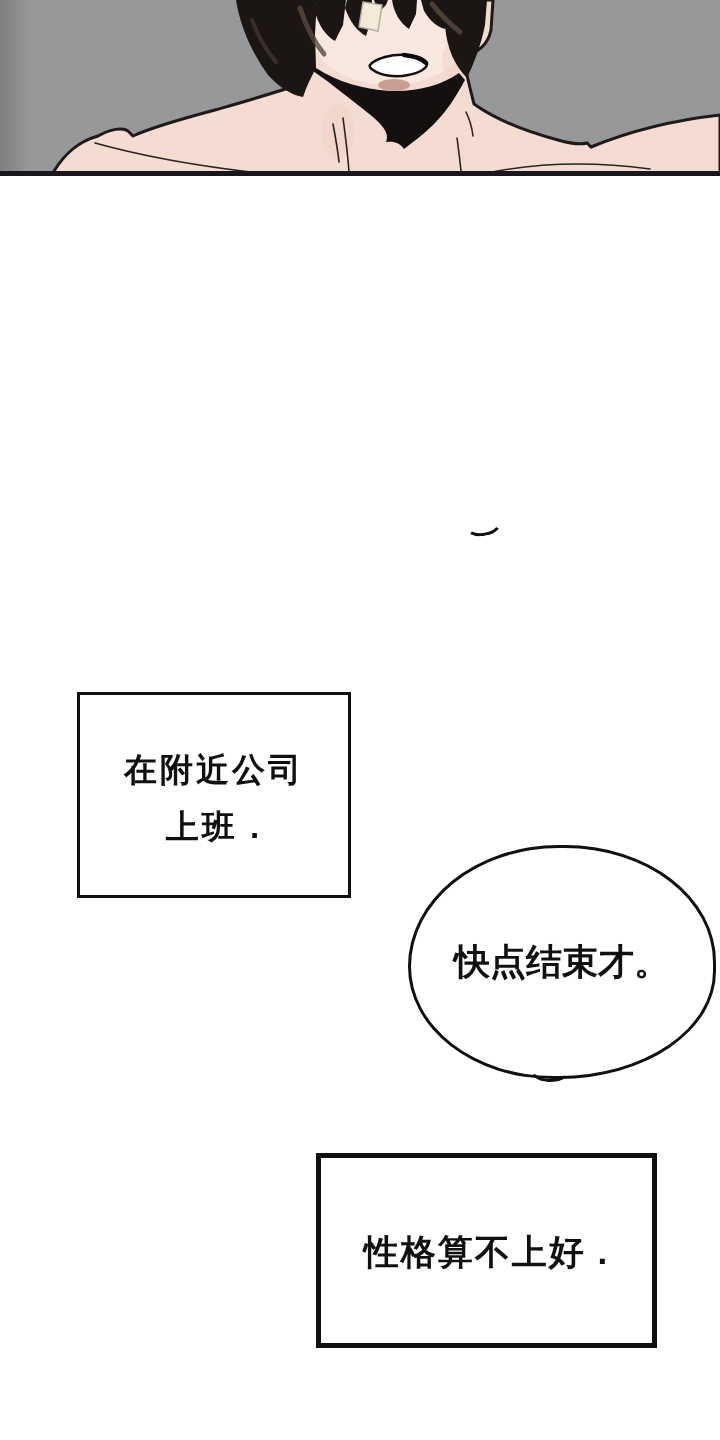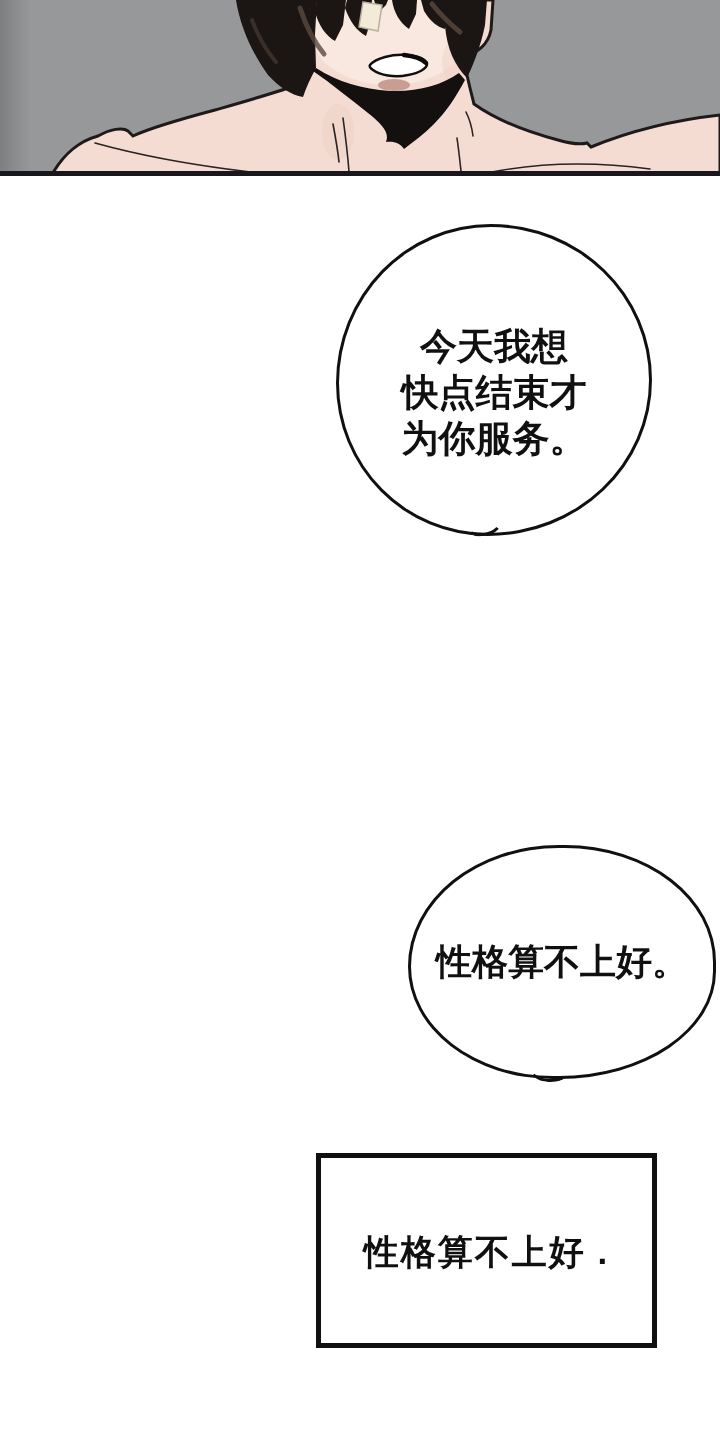--- a/index.html
+++ b/index.html
@@ -136,33 +136,32 @@
         <path d="M 370,65 C 376,58 392,54 406,55 C 418,56 426,59 427,64
                  C 427,68 420,73 408,75 C 394,78 380,75 373,70
                  C 370,68 369,66 370,65 Z" fill="#ffffff" stroke="#12100f" stroke-width="2.5"></path>
         <path d="M 404,55 C 414,56 422,59 426,63" fill="none" stroke="#0c0a0a" stroke-width="4.5" stroke-linecap="round"></path>
       </g>
 
       <ellipse cx="394" cy="85" rx="16" ry="6" fill="#c89e93"></ellipse>
     </svg>
   </div>
 
-  <div class="bubble b1">
+  <div class="tail tail1"></div>
+
+  <div class="bubble b2">
     <span class="txt">
-      <span class="line">今天我想</span>
-      <span class="line">快点结束才</span>
-      <span class="line">为你服务。</span>
+      <span class="line">在附近公司</span>
+      <span class="line">上班 .</span>
     </span>
   </div>
-  <div class="tail tail1"></div>
-
 
   <div class="bubble b3">
     <span class="txt">
-      <span class="line">性格算不上好。</span>
+      <span class="line">快点结束才。</span>
     </span>
   </div>
   <div class="tail tail3"></div>
 
   <div class="bubble b4">
     <span class="txt">
       <span class="line">性格算不上好 .</span>
     </span>
   </div>
 

